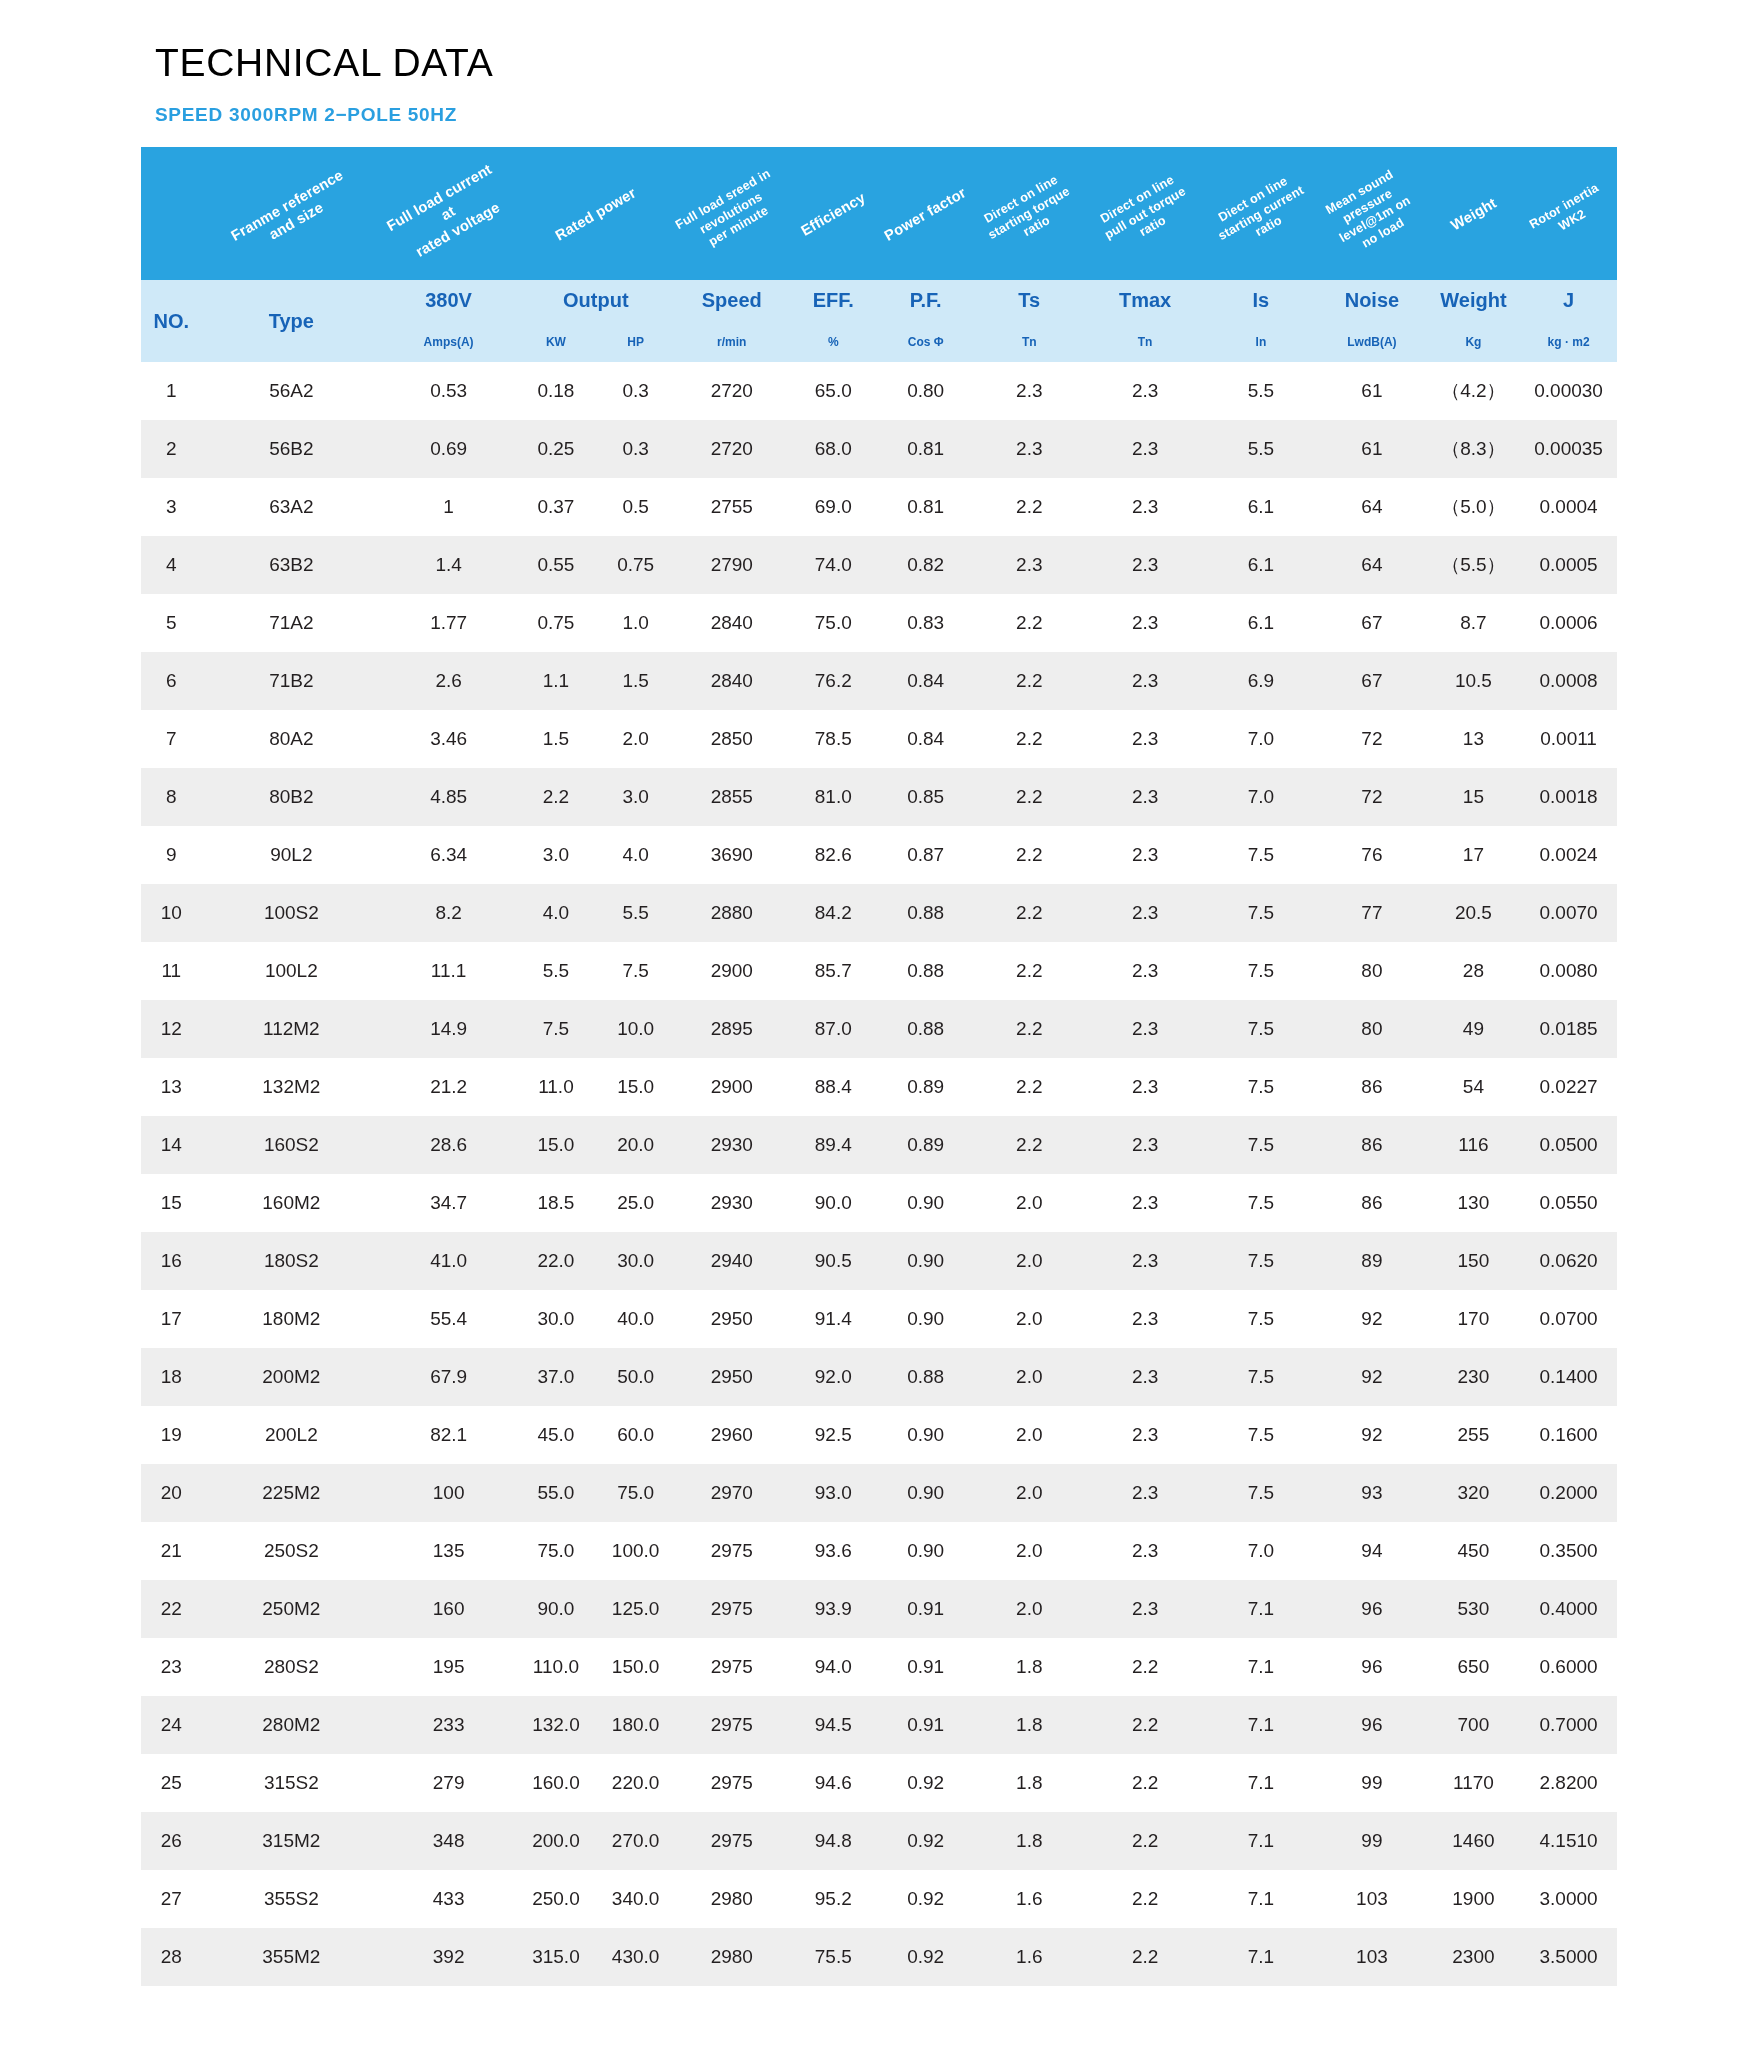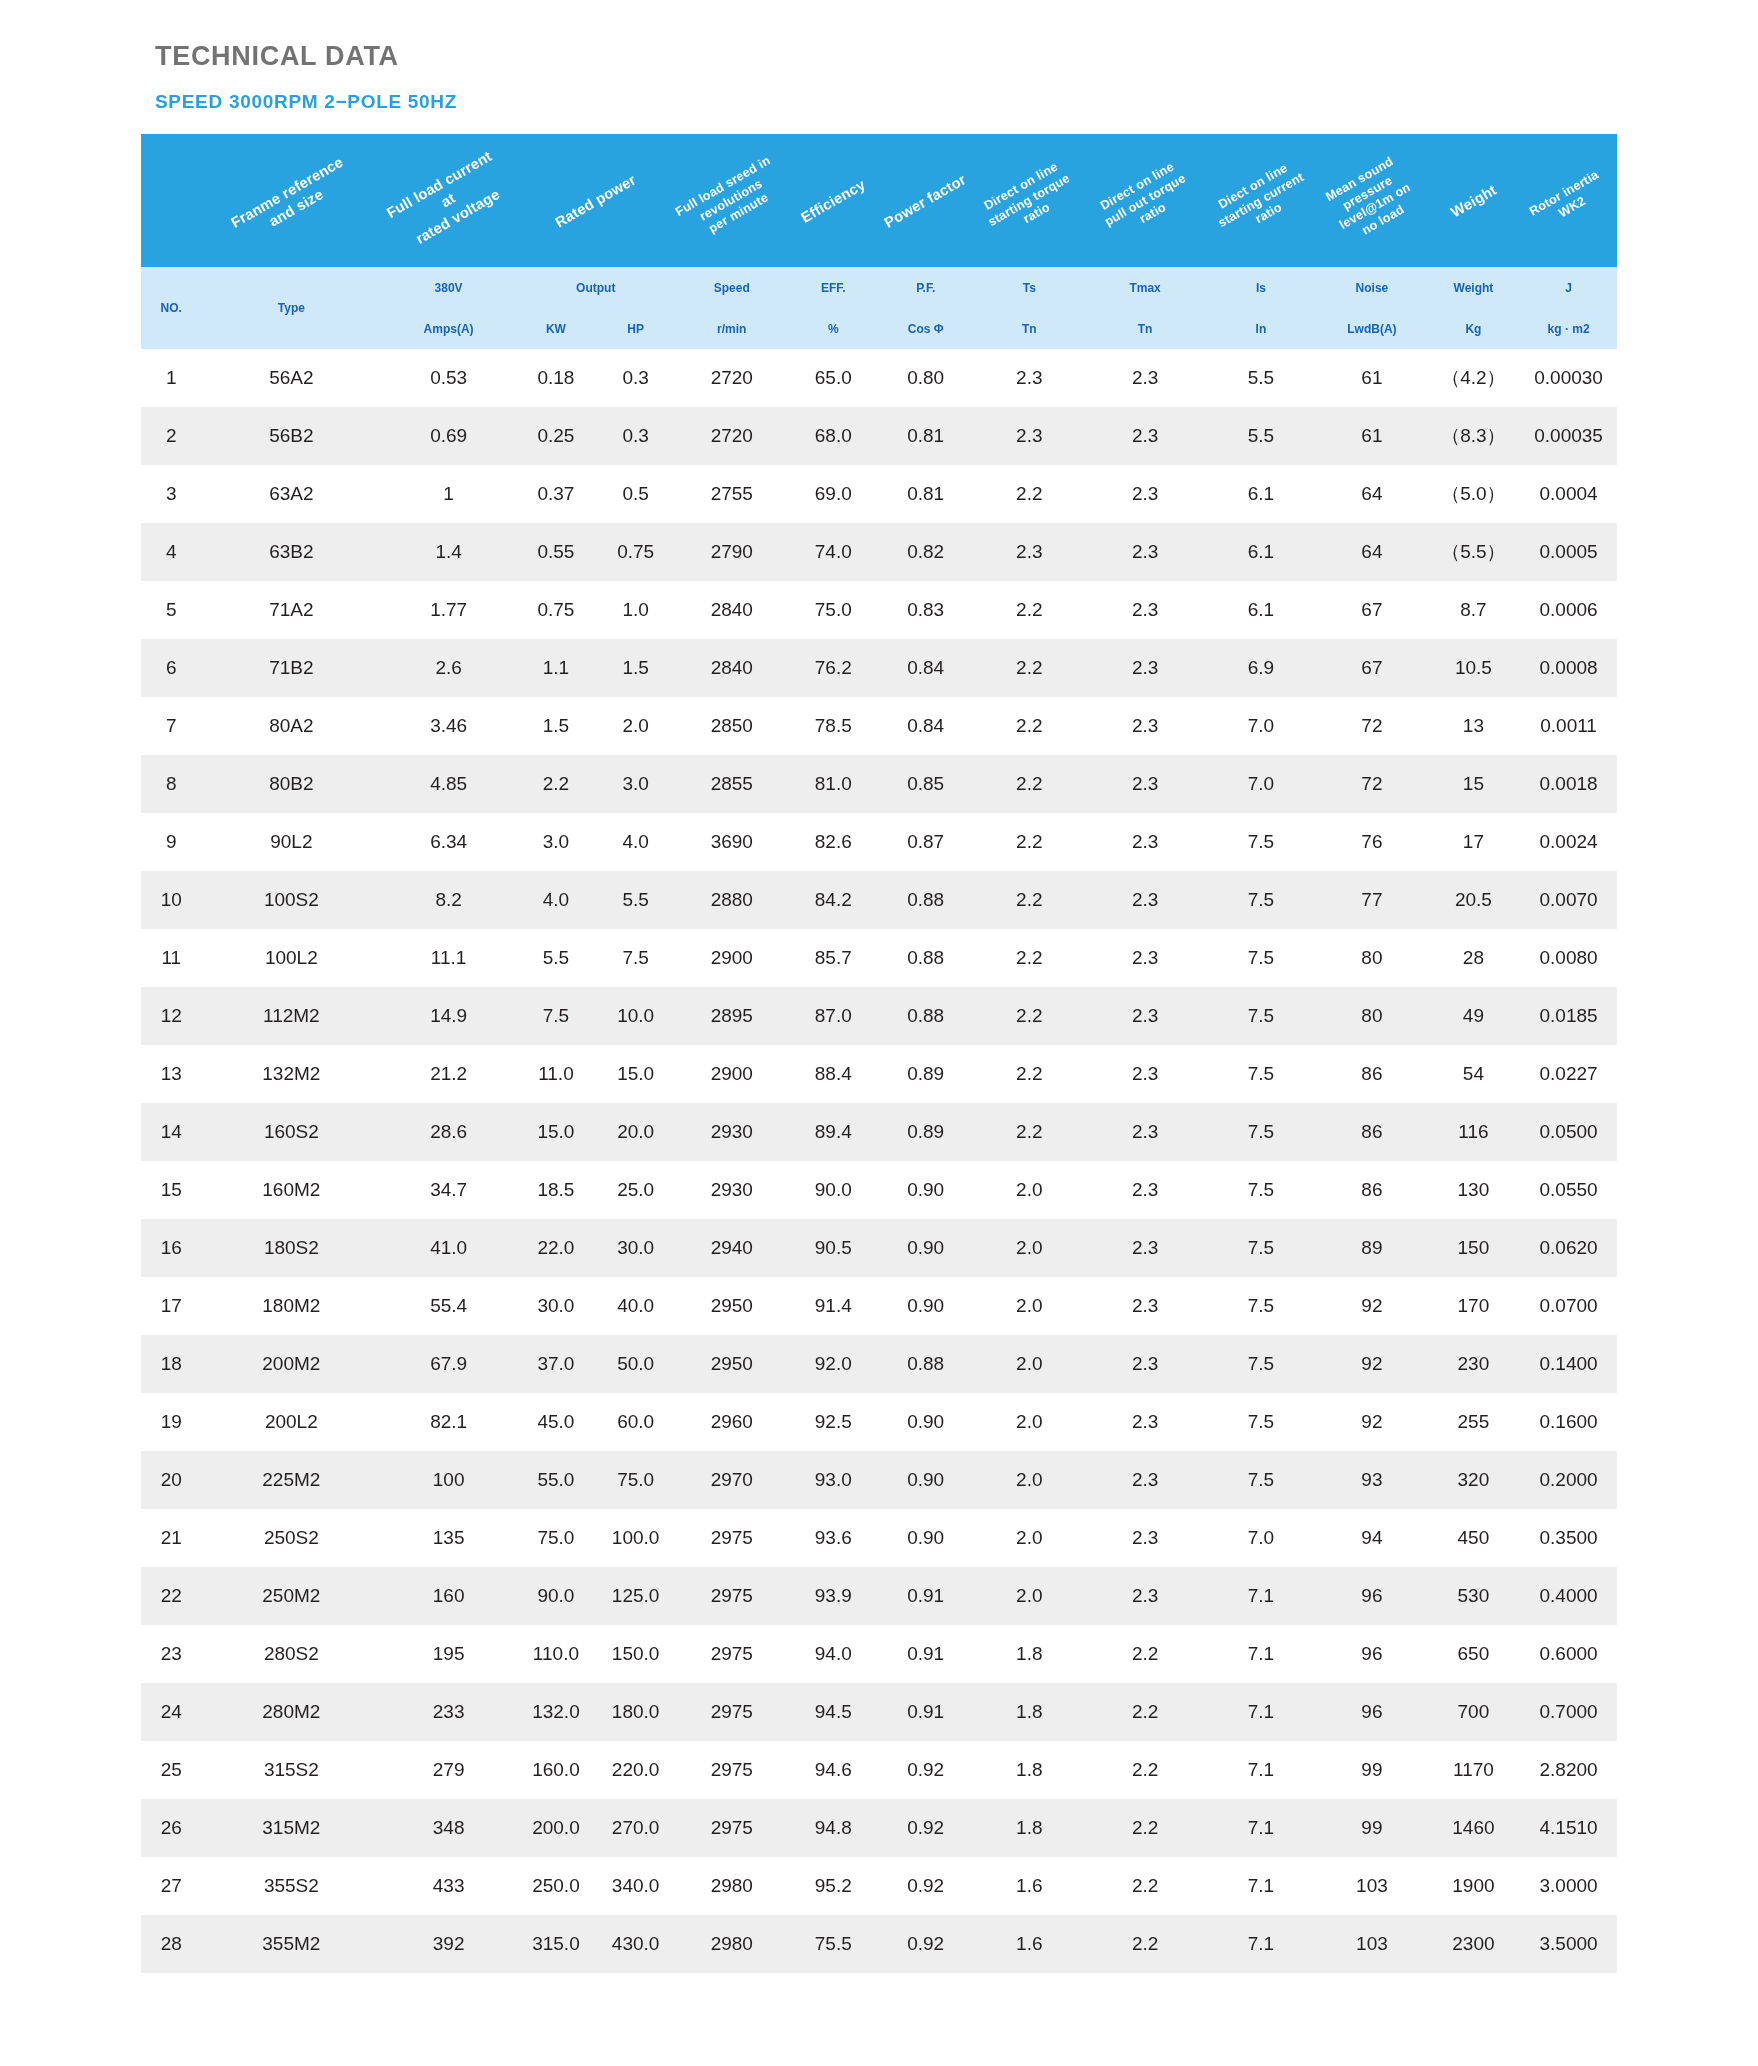--- a/index.html
+++ b/index.html
@@ -14,23 +14,23 @@
     -webkit-font-smoothing: antialiased;
   }
   .page {
     position: relative;
     width: 1758px;
     height: 2066px;
     box-sizing: border-box;
     padding: 28px 0 0 0;
   }
   .title {
-    color: #737373;
-    font-size: 27px;
-    font-weight: bold;
+    color: #000000;
+    font-size: 39px;
+    font-weight: normal;
     letter-spacing: 0.7px;
     margin: 12.6px 0 0 155px;
   }
   .subtitle {
     color: #2a9fe0;
     font-size: 19px;
     font-weight: bold;
     letter-spacing: 0.7px;
     margin: 19.6px 0 0 155px;
   }
@@ -63,21 +63,21 @@
     transform-origin: center center;
     text-align: center;
     white-space: pre-line;
     letter-spacing: 0.2px;
   }
   .hdr-rot.big .rot { font-size: 14.7px; }
   
   .hdr2 td, .hdr3 td {
     background: #cfe9f8;
     color: #1763b7;
-    font-size: 12px;
+    font-size: 20px;
     font-weight: bold;
     text-align: center;
     height: 41px;
     border-right: 1.4px solid #ffffff;
     border-top: 1.4px solid #ffffff;
   }
   .hdr3 td {
     font-size: 12px;
   }
   .hdr2 td:last-child, .hdr3 td:last-child { border-right: 0; }

